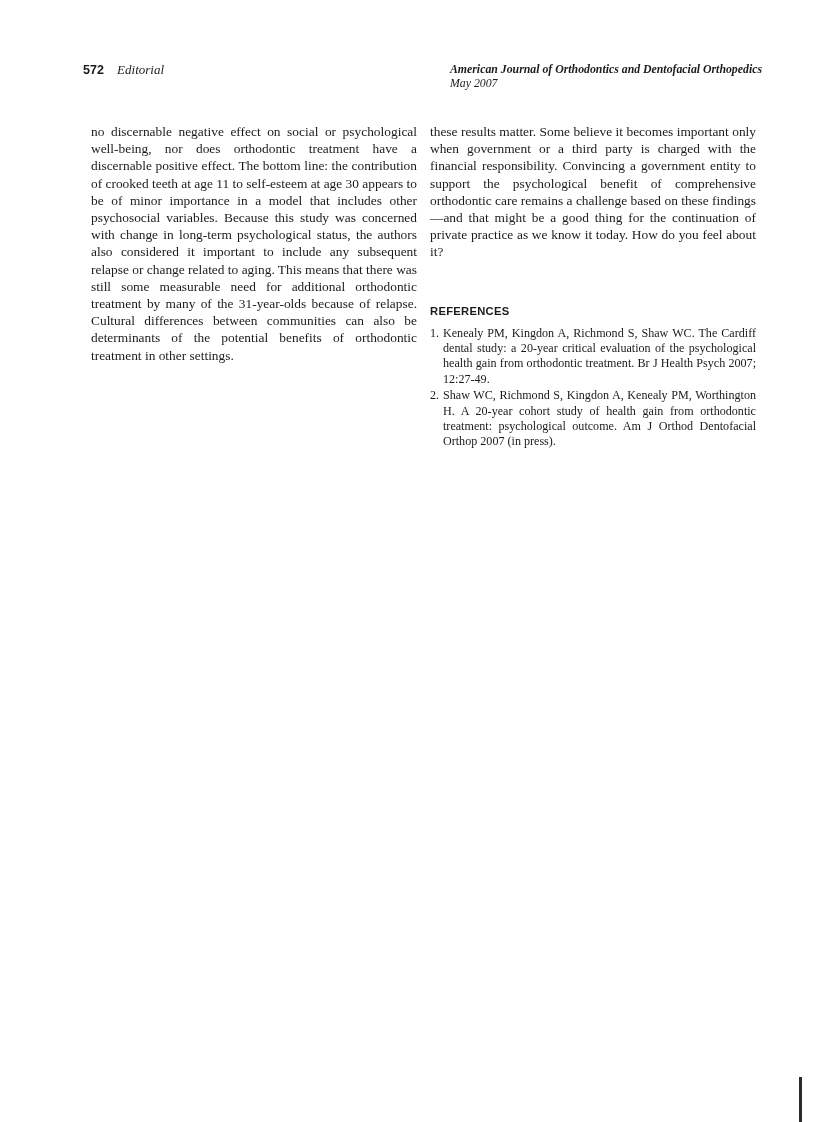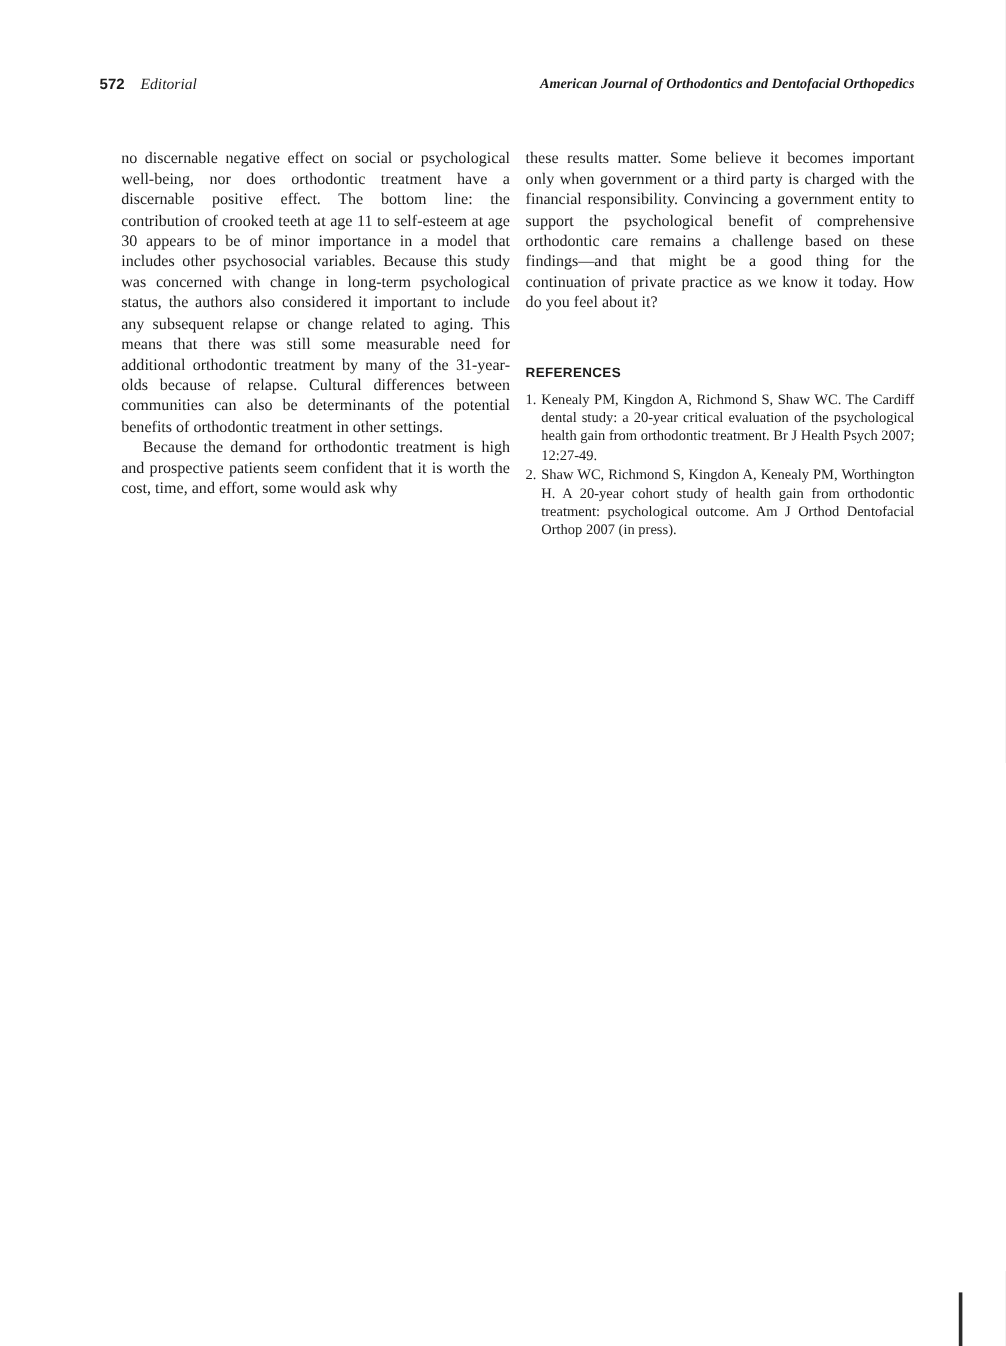--- a/index.html
+++ b/index.html
@@ -48,21 +48,21 @@
     font-size: 11.8px;
     line-height: 14px;
   }
   .journal-name { font-weight: 700; }
   .issue-date { font-weight: 400; }
 
   
   .columns {
     position: absolute;
     top: 123px;
-    left: 101px;
+    left: 91px;
     right: 76px;
     display: flex;
     gap: 13px;
   }
   .col { width: 326px; }
 
   .body-para {
     font-size: 13.4px;
     line-height: 17.2px;
     text-align: justify;
@@ -111,28 +111,28 @@
 
 <div class="page">
 
   <header class="page-header">
     <div class="header-left">
       <span class="page-num">572</span>
       <span class="section-title">Editorial</span>
     </div>
     <div class="header-right">
       <div class="journal-name">American Journal of Orthodontics and Dentofacial Orthopedics</div>
+      <div class="issue-date">May 2007</div>
     </div>
   </header>
 
   <main class="columns">
 
     <section class="col col-left">
       <p class="body-para">no discernable negative effect on social or psychological well-being, nor does orthodontic treatment have a discernable positive effect. The bottom line: the contribution of crooked teeth at age 11 to self-esteem at age 30 appears to be of minor importance in a model that includes other psychosocial variables. Because this study was concerned with change in long-term psychological status, the authors also considered it important to include any subsequent relapse or change related to aging. This means that there was still some measurable need for additional orthodontic treatment by many of the 31-year-olds because of relapse. Cultural differences between communities can also be determinants of the potential benefits of orthodontic treatment in other settings.</p>
-      <p class="body-para indent">Because the demand for orthodontic treatment is high and prospective patients seem confident that it is worth the cost, time, and effort, some would ask why</p>
     </section>
 
     <section class="col col-right">
       <p class="body-para">these results matter. Some believe it becomes important only when government or a third party is charged with the financial responsibility. Convincing a government entity to support the psychological benefit of comprehensive orthodontic care remains a challenge based on these findings—and that might be a good thing for the continuation of private practice as we know it today. How do you feel about it?</p>
 
       <h2 class="refs-heading">REFERENCES</h2>
 
       <ol class="refs-list">
         <li class="ref-item">
           <span class="ref-num">1.</span>

